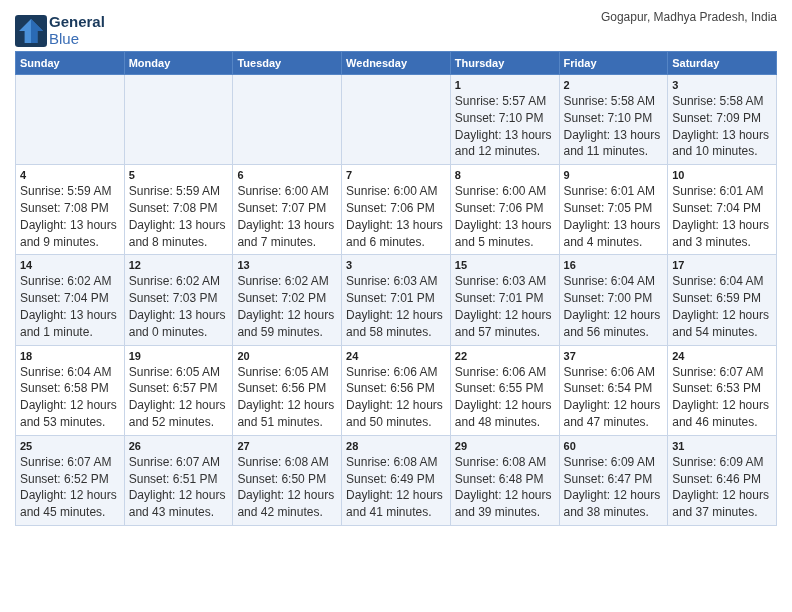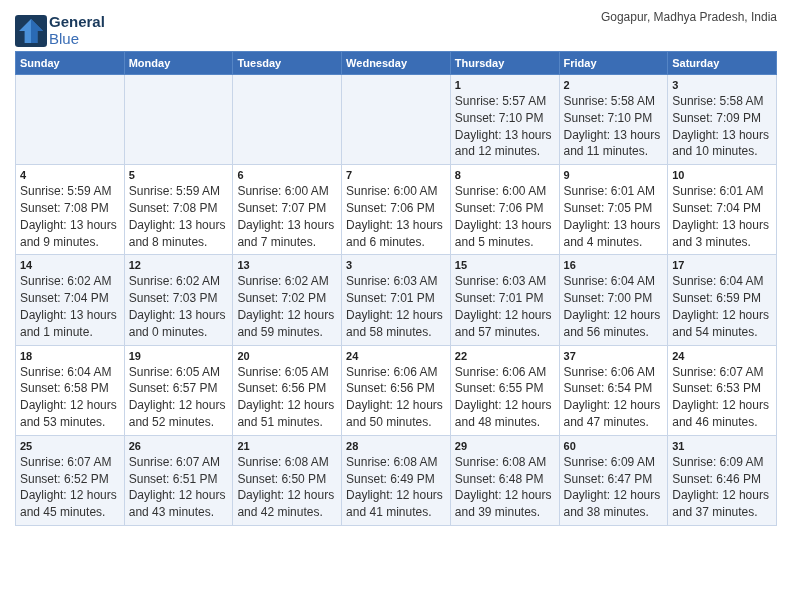--- a/index.html
+++ b/index.html
@@ -315,21 +315,21 @@
 and 45 minutes.</div>
           </td>
           <td>
             <span class="day-num">26</span>
             <div class="day-info" style="white-space: pre-line;">Sunrise: 6:07 AM
 Sunset: 6:51 PM
 Daylight: 12 hours
 and 43 minutes.</div>
           </td>
           <td>
-            <span class="day-num">21</span>
+            <span class="day-num">27</span>
             <div class="day-info" style="white-space: pre-line;">Sunrise: 6:08 AM
 Sunset: 6:50 PM
 Daylight: 12 hours
 and 42 minutes.</div>
           </td>
           <td>
             <span class="day-num">28</span>
             <div class="day-info" style="white-space: pre-line;">Sunrise: 6:08 AM
 Sunset: 6:49 PM
 Daylight: 12 hours

